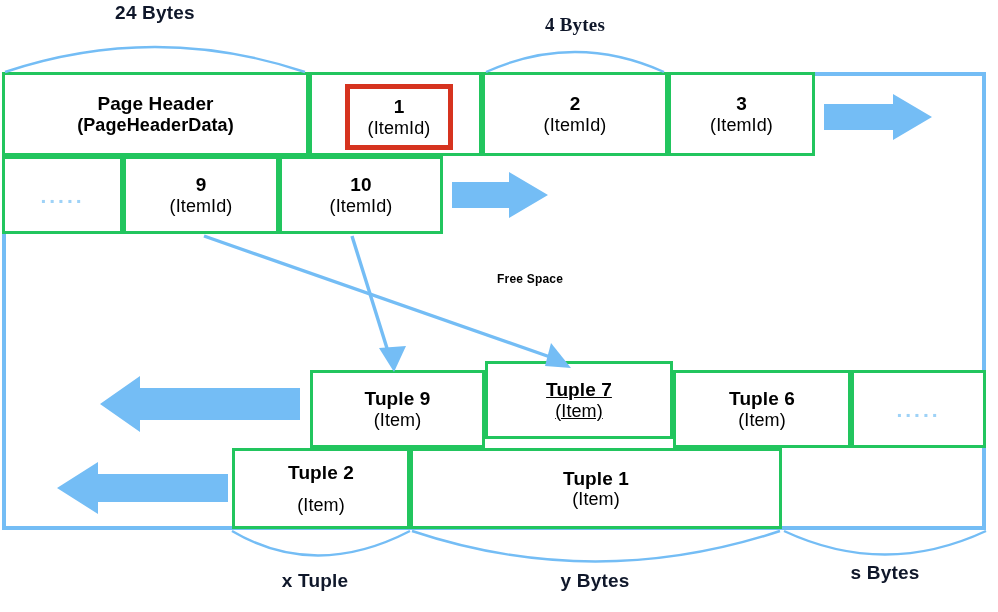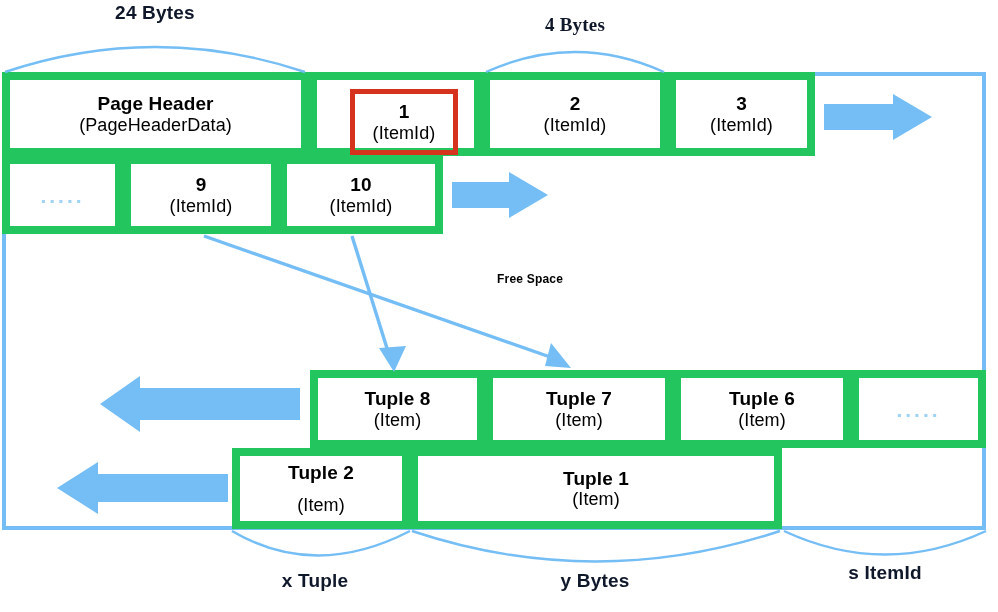--- a/index.html
+++ b/index.html
@@ -16,21 +16,21 @@
     width: 998px;
     height: 612px;
     background: #ffffff;
     overflow: hidden;
   }
 
   
   .cell {
     position: absolute;
     box-sizing: border-box;
-    border: 8px solid #22c55e;
+    border: 3px solid #22c55e;
     background: #ffffff;
     display: flex;
     flex-direction: column;
     align-items: center;
     justify-content: center;
     text-align: center;
     line-height: 1.12;
   }
   .cell .t1 {
     font-size: 19px;
@@ -117,21 +117,21 @@
 <div id="stage">
 
   <div class="bracket-label" style="left:55px; top:2px; width:200px;">24 Bytes</div>
 
   <div class="bracket-label" style="left:475px; top:14px; width:200px;font-family:Liberation Serif, serif;">4 Bytes</div>
 
   <div id="page-frame"></div>
 
   <div class="cell" style="left:2px; top:72px; width:307px; height:84px;">
     <div class="t1">Page Header</div>
-    <div class="t2" style="font-weight:normal;text-align:center;">(PageHeaderData)</div>
+    <div class="t2" style="font-weight:bold;text-align:center;">(PageHeaderData)</div>
   </div>
 
   <div class="cell" style="left:309px; top:72px; width:173px; height:84px;">
     <div id="itemid1-highlight" style="left:33px; top:9px; width:108px; height:66px;">
       <div class="t1">1</div>
       <div class="t2">(ItemId)</div>
     </div>
   </div>
 
   <div class="cell" style="left:482px; top:72px; width:186px; height:84px;">
@@ -154,25 +154,25 @@
   </div>
 
   <div class="cell" style="left:279px; top:156px; width:164px; height:78px;justify-content:center;">
     <div class="t1">10</div>
     <div class="t2">(ItemId)</div>
   </div>
 
   <div id="free-space-label" style="left:497px; top:272px;">Free Space</div>
 
   <div class="cell" style="left:310px; top:370px; width:175px; height:78px;">
-    <div class="t1">Tuple 8</div>
-    <div class="t2">(Item)</div>
-  </div>
-
-  <div class="cell" style="left:485px; top:370px; width:188px; height:78px;">
+    <div class="t1">Tuple 9</div>
+    <div class="t2">(Item)</div>
+  </div>
+
+  <div class="cell" style="left:485px; top:361px; width:188px; height:78px;text-decoration:underline;">
     <div class="t1">Tuple 7</div>
     <div class="t2">(Item)</div>
   </div>
 
   <div class="cell" style="left:673px; top:370px; width:178px; height:78px;">
     <div class="t1">Tuple 6</div>
     <div class="t2">(Item)</div>
   </div>
 
   <div class="cell" style="left:851px; top:370px; width:135px; height:78px;">
@@ -187,21 +187,21 @@
   <div class="cell" style="left:410px; top:448px; width:372px; height:81px;">
     <div class="t1">Tuple 1</div>
     <div class="t2">(Item)</div>
   </div>
 
 
   <div class="bracket-label" style="left:220px; top:570px; width:190px;">x Tuple</div>
 
   <div class="bracket-label" style="left:500px; top:570px; width:190px;">y Bytes</div>
 
-  <div class="bracket-label" style="left:790px; top:562px; width:190px;">s ItemId</div>
+  <div class="bracket-label" style="left:790px; top:562px; width:190px;">s Bytes</div>
 
   <svg class="overlay" viewBox="0 0 998 612">
 
     <path d="M 5 72 Q 155 22 305 72" fill="none" stroke="#74BDF5" stroke-width="2.4"></path>
 
     <path d="M 486 72 Q 575 32 664 72" fill="none" stroke="#74BDF5" stroke-width="2.4"></path>
 
     <path d="M 232 531 Q 315 580 410 531" fill="none" stroke="#74BDF5" stroke-width="2.4"></path>
 
     <path d="M 412 531 Q 595 592 780 531" fill="none" stroke="#74BDF5" stroke-width="2.4"></path>

